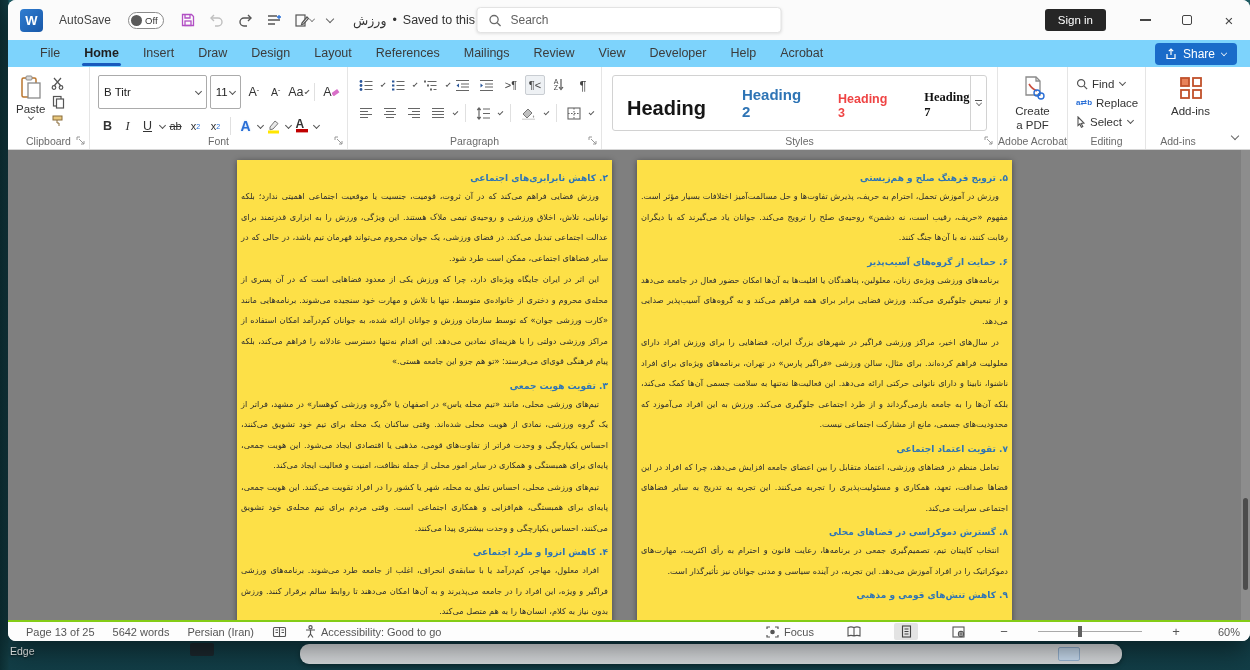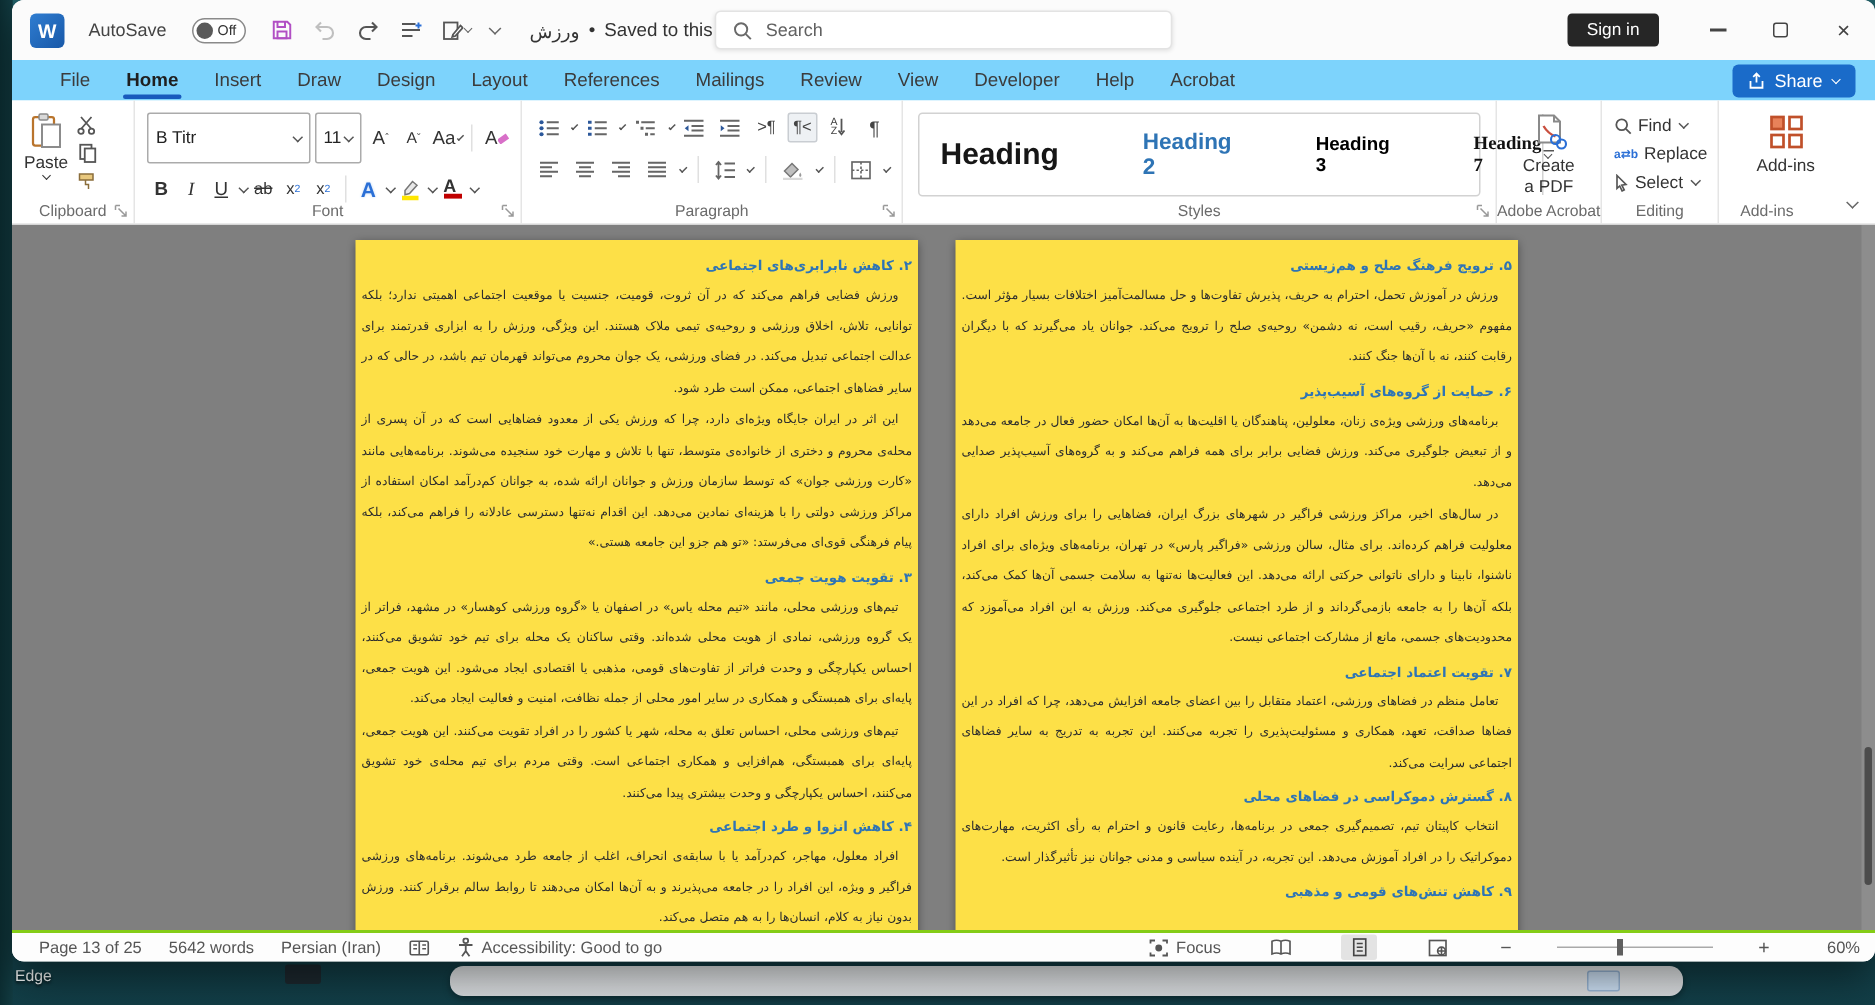--- a/index.html
+++ b/index.html
@@ -90,24 +90,24 @@
   .sep-v { width:1px; height:18px; background:#e0e0e0; margin:0 4px; }
 
   .g-para { width:254px; padding:8px 8px 18px 8px; }
   .para-row { display:flex; gap:4px; align-items:center; }
   .pbtn { height:20px; min-width:20px; display:flex; align-items:center; justify-content:center; color:#444; }
   .pbtn.sel { background:#eef1f4; border:1px solid #c9cdd2; border-radius:2px; }
 
   .g-styles { width:396px; padding:8px 10px 18px 10px; }
   .styles-gallery { height:56px; border:1px solid #d2d2d2; border-radius:3px; display:flex;
     align-items:center; padding:0 0 0 14px; }
-  .style-items { display:flex; align-items:center; gap:56px; flex:1; }
+  .style-items { display:flex; align-items:flex-end; gap:36px; flex:1; }
   .st1 { font-size:20px; font-weight:700; color:#161616; }
   .st2 { font-size:15px; font-weight:600; color:#2E74B5; }
-  .st3 { font-size:12.5px; font-weight:700; color:#000000; }
+  .st3 { font-size:12.5px; font-weight:700; color:#ef4444; }
   .st7 { font-size:12.5px; font-weight:700; color:#111; font-family:"Liberation Serif",serif; }
   .gallery-more { width:16px; align-self:stretch; border-left:1px solid #d2d2d2; display:flex;
     flex-direction:column; align-items:center; justify-content:center; gap:2px; color:#555; }
   .gallery-more .bar { width:7px; height:1.2px; background:#555; }
 
   .g-editing { width:78px; padding:7px 0 18px 8px; font-size:11.5px; color:#333; }
   .edit-row { display:flex; align-items:center; gap:4px; height:19px; }
 
   .g-acrobat { width:70px; display:flex; flex-direction:column; align-items:center; padding:8px 0 18px; }
   .g-addins { width:64px; display:flex; flex-direction:column; align-items:flex-end; padding:8px 0 18px; }

